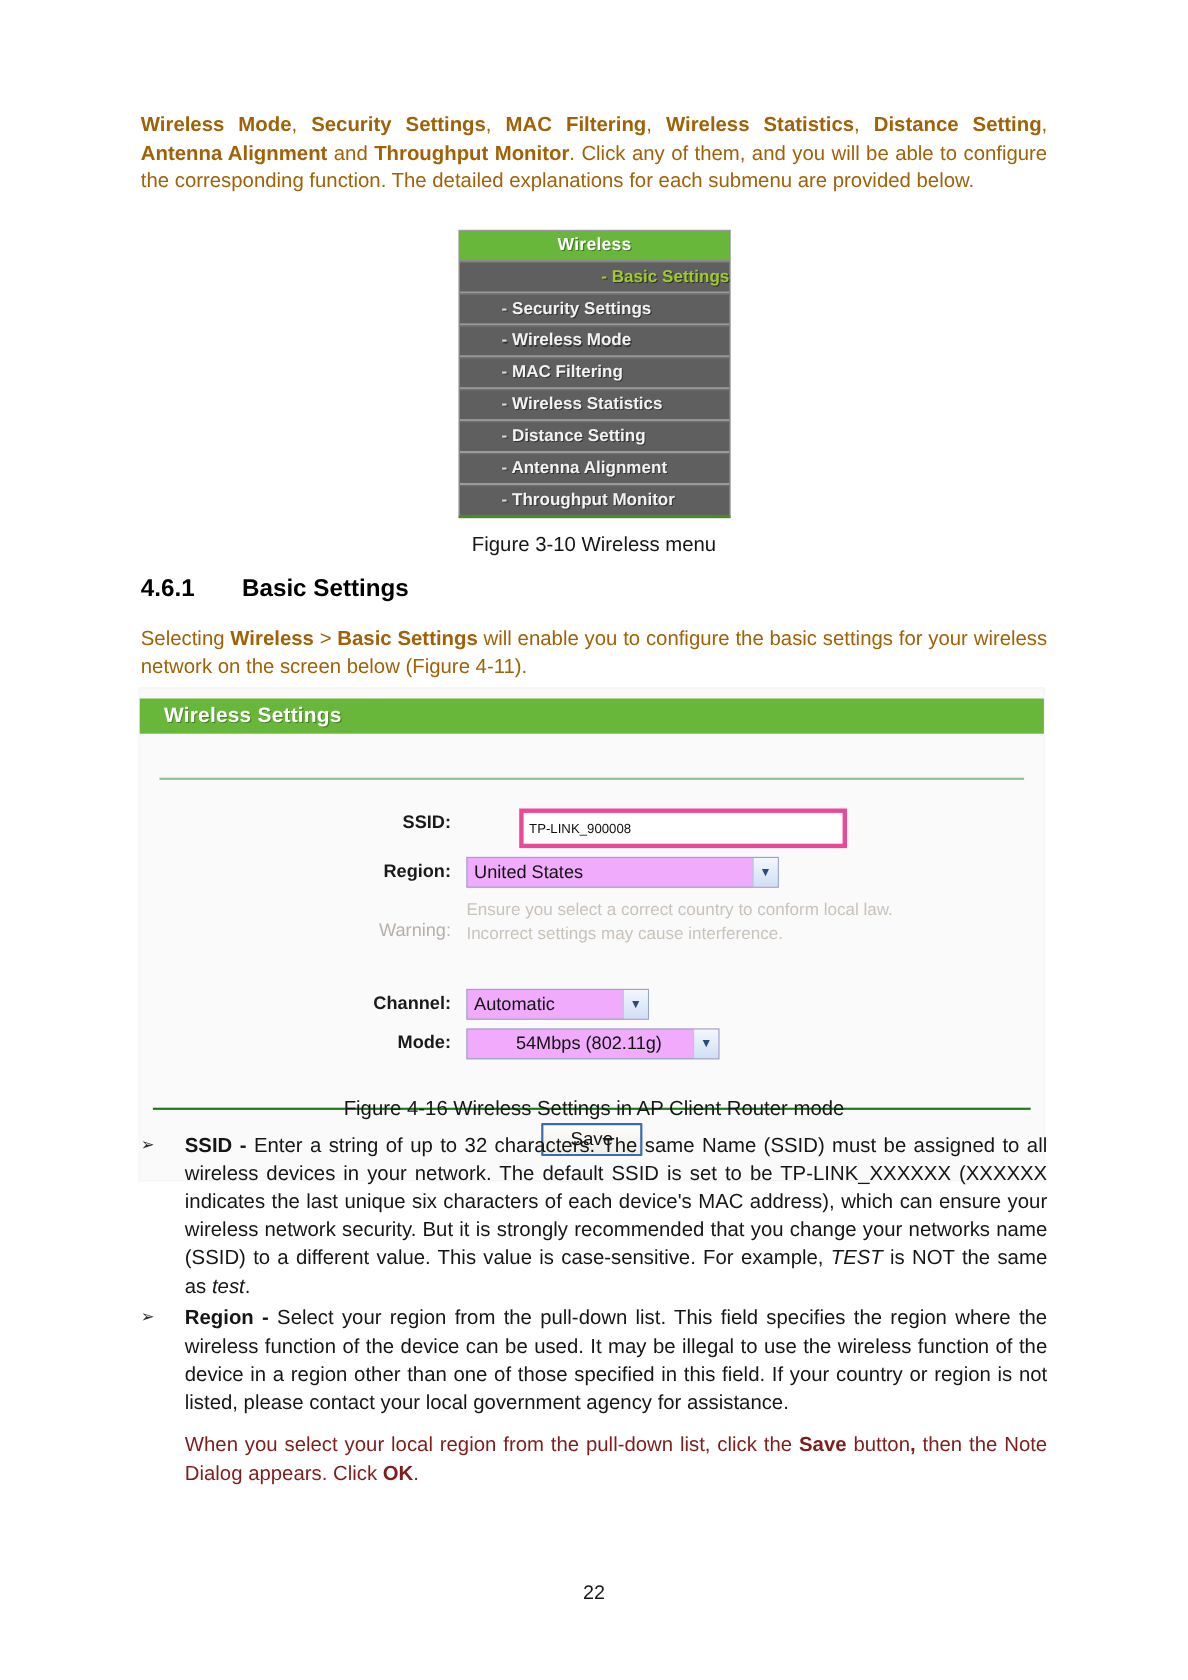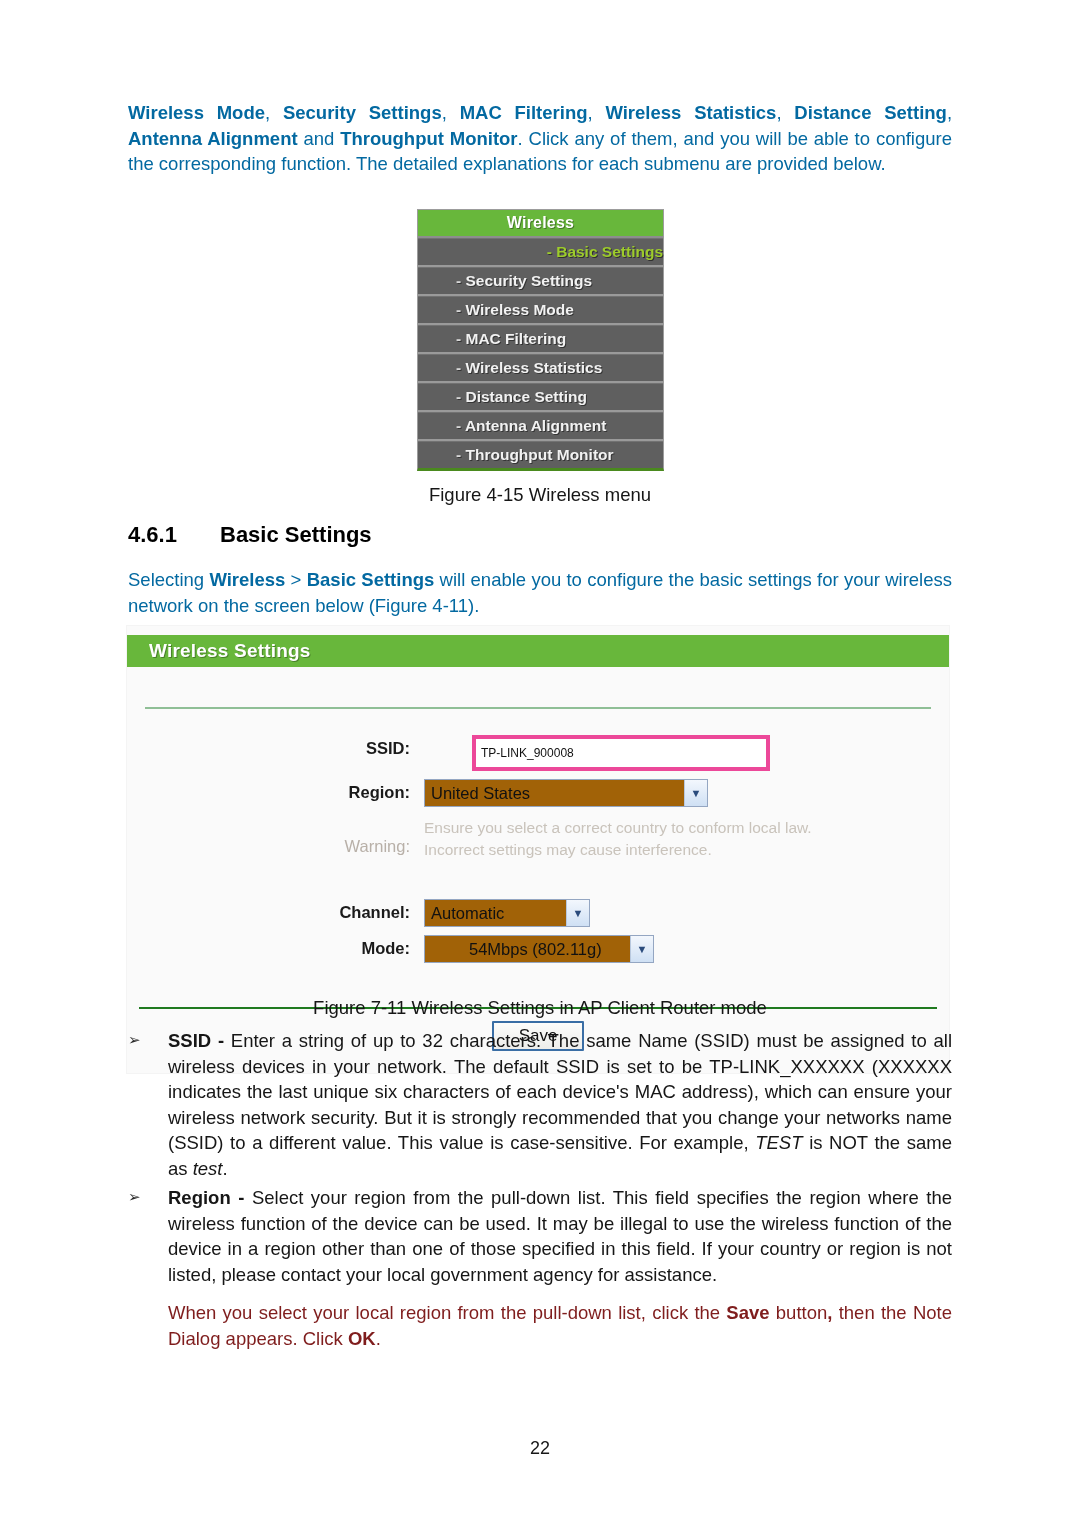--- a/index.html
+++ b/index.html
@@ -28,21 +28,21 @@
     width: 824px;
   }
 
   
   p.para {
     margin: 0;
     font-size: 18.5px;
     line-height: 25.5px;
     text-align: justify;
     text-justify: inter-word;
-    color: #0369a1;
+    color: #a16207;
   }
   b, .b { font-weight: bold; }
   i, .i { font-style: italic; }
 
   
   .menu-wrap {
     position: absolute;
     left: 417px;
     top: 209px;
     width: 247px;
@@ -159,21 +159,21 @@
     font-family: "Liberation Sans", sans-serif;
     color: #111;
     padding: 2px 5px;
     box-sizing: content-box;
     line-height: 24px;
     margin-left: 48px;
   }
   .fselect {
     height: 26px;
     border: 1px solid #94a6c2;
-    background: #a16207;
+    background: #f0abfc;
     display: inline-flex;
     align-items: stretch;
     font-size: 16.5px;
     color: #111;
   }
   .fselect .val {
     padding: 0 6px;
     display: flex;
     align-items: center;
     white-space: nowrap;
@@ -297,21 +297,21 @@
         <span>Antenna Alignment</span>
       </div>
       <div class="menu-item">
         <span class="dash">-</span>
         <span>Throughput Monitor</span>
       </div>
     </div>
   </div>
 
   <div class="content" style="top:484px;">
-    <div class="caption">Figure 4-15 Wireless menu</div>
+    <div class="caption">Figure 3-10 Wireless menu</div>
   </div>
 
   <div class="content" style="top:522px;">
     <div class="sec-head">
       <span class="num">4.6.1</span><span>Basic Settings</span>
     </div>
   </div>
 
   <div class="content" style="top:567px;">
     <p class="para">Selecting <b>Wireless</b> &gt; <b>Basic Settings</b> will enable you to configure the basic settings for your wireless network on the screen below (Figure 4-11).</p>
@@ -367,21 +367,21 @@
     </div>
 
     <div class="ws-rule-green"></div>
 
     <div class="save-row">
       <button class="save-btn">Save</button>
     </div>
   </div>
 
   <div class="content" style="top:997px;">
-    <div class="caption">Figure 7-11 Wireless Settings in AP Client Router mode</div>
+    <div class="caption">Figure 4-16 Wireless Settings in AP Client Router mode</div>
   </div>
 
   <div class="content" style="top:1028px;">
     <div class="bullet">
       <div class="mark">➢</div>
       <div class="btext"><b>SSID -</b> Enter a string of up to 32 characters. The same Name (SSID) must be assigned to all wireless devices in your network. The default SSID is set to be TP-LINK_XXXXXX (XXXXXX indicates the last unique six characters of each device's MAC address), which can ensure your wireless network security. But it is strongly recommended that you change your networks name (SSID) to a different value. This value is case-sensitive. For example, <i>TEST</i> is NOT the same as <i>test</i>.</div>
     </div>
   </div>
 
   <div class="content" style="top:1185px;">

